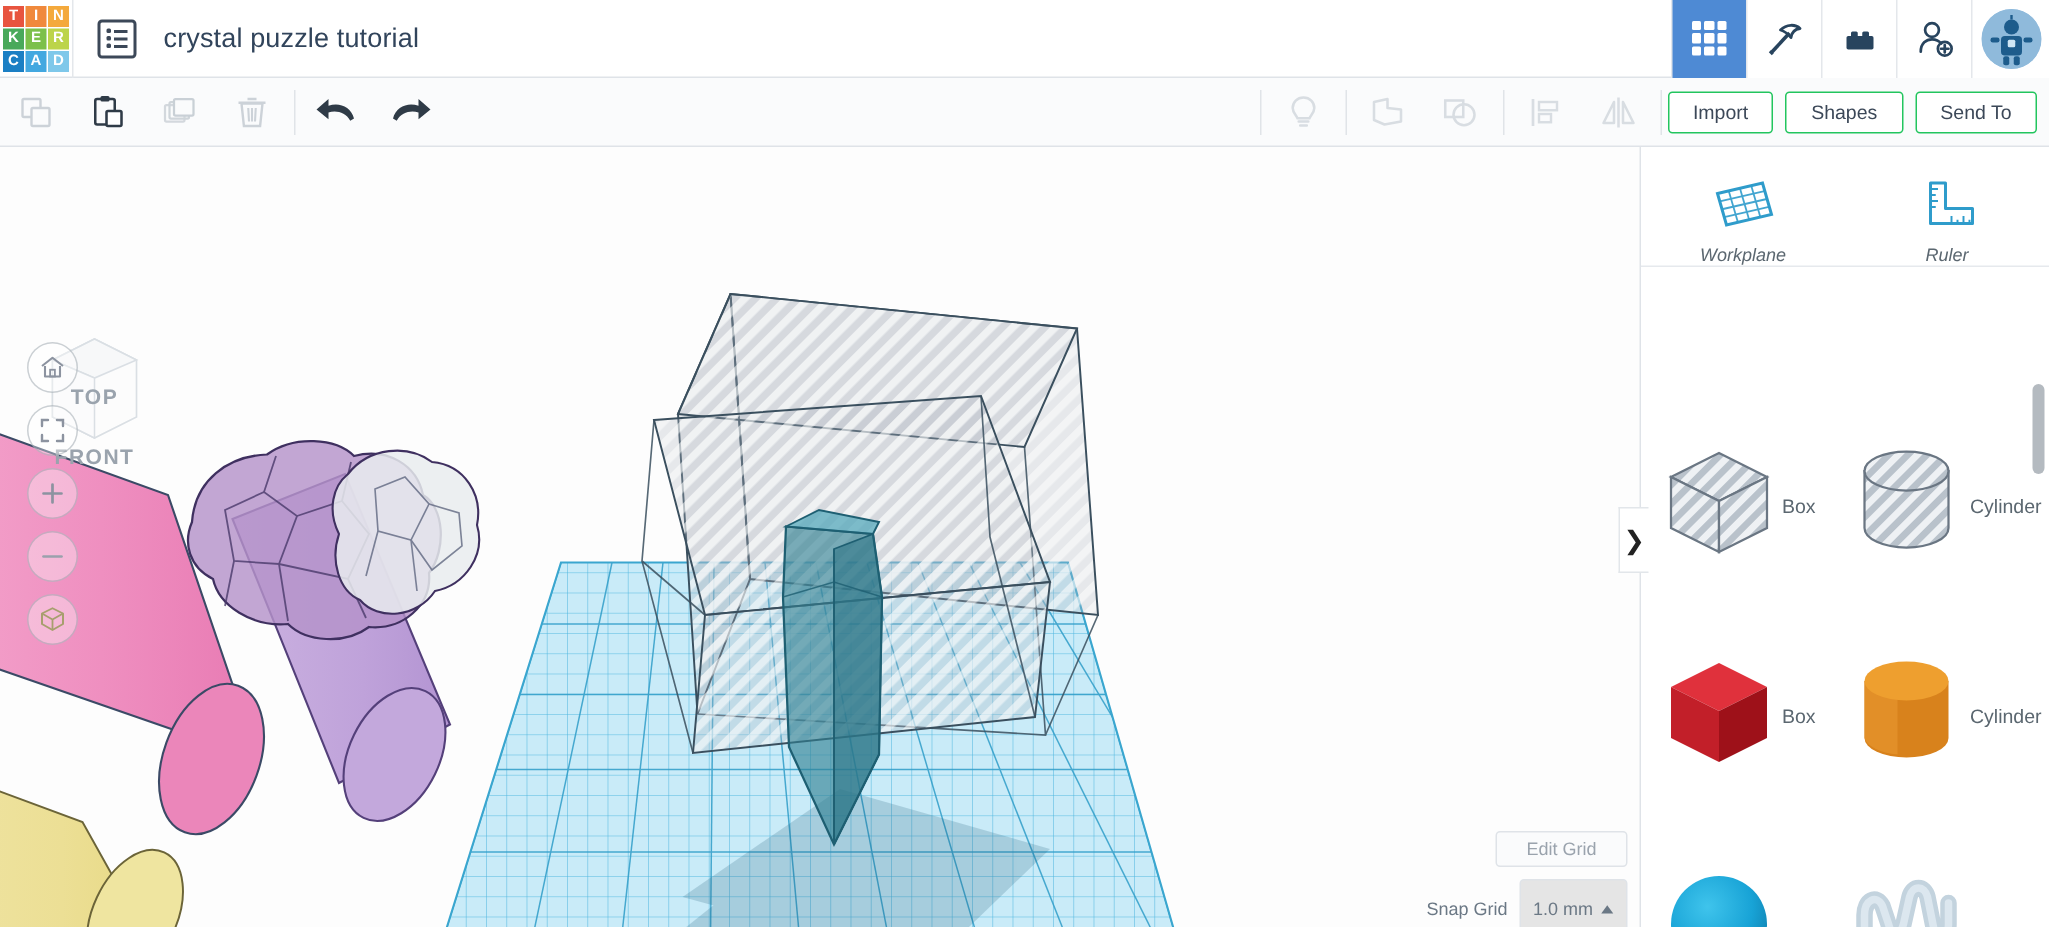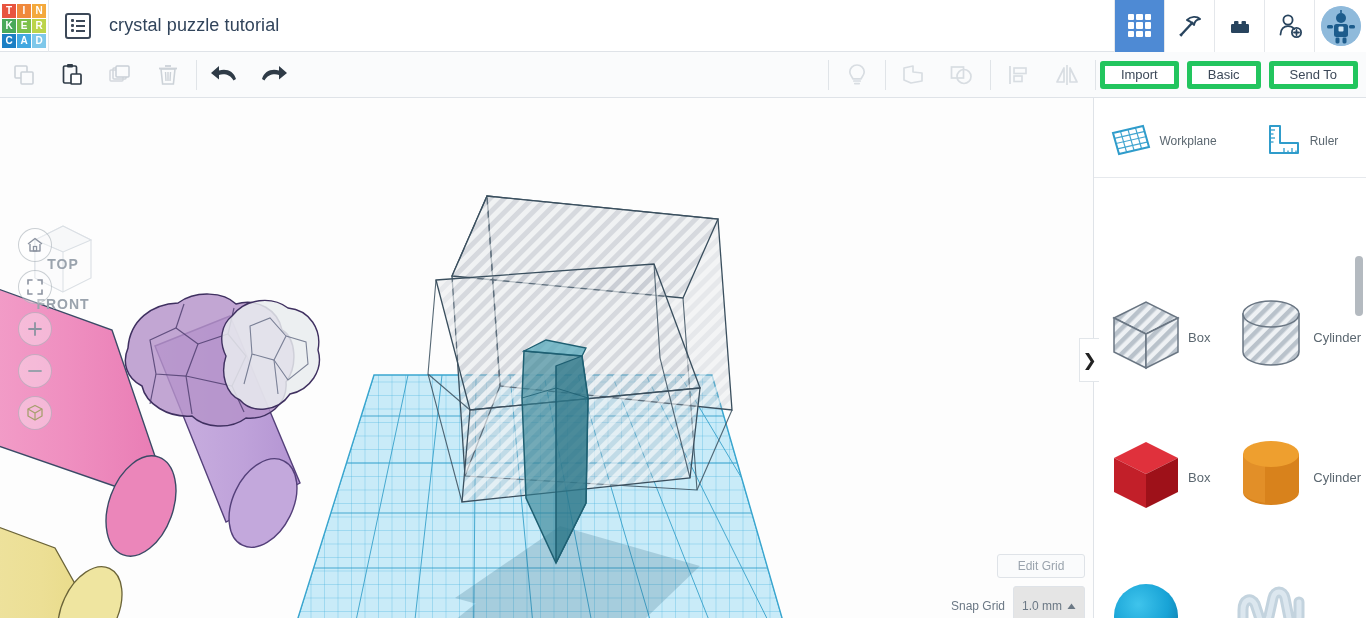--- a/index.html
+++ b/index.html
@@ -94,21 +94,21 @@
     width: 48px; height: 46px;
     display: flex; align-items: center; justify-content: center;
     cursor: pointer;
   }
   .tool-sep { width: 1px; height: 30px; background: #e0e4e8; margin: 0 4px; }
   .tool-flex { flex: 1; }
   .txt-btn {
     height: 28px;
     padding: 0 16px;
     margin-right: 8px;
-    border: 5px solid #22c55e;
+    border: 1px solid #22c55e;
     border-radius: 3px;
     background: #ffffff;
     font-size: 13px;
     color: #3c4858;
     display: flex; align-items: center; justify-content: center;
     cursor: pointer;
     font-family: "Liberation Sans", sans-serif;
   }
 
   
@@ -186,25 +186,26 @@
     background: #ffffff;
     border-left: 1px solid #dfe3e8;
   }
   .panel-tools {
     height: 80px;
     display: flex;
     border-bottom: 1px solid #e6e9ed;
   }
   .panel-tool {
     flex: 1;
-    display: flex; flex-direction: row;
-    align-items: center; justify-content: center;
+    display: flex; flex-direction: column;
+    align-items: center; justify-content: flex-end;
     gap: 6px;
     cursor: pointer;
     padding-top: 6px;
+    font-style: italic;
   }
   .panel-tool span { font-size: 12px; color: #5b6770; }
 
   .shape-select {
     margin: 12px 10px 0 10px;
     height: 56px;
     border: 1px solid #e0e4e8;
     border-radius: 3px;
     background: #fbfcfd;
     padding: 6px 12px;
@@ -437,21 +438,21 @@
       <svg width="28" height="26" viewBox="0 0 28 26">
         <path d="M11 6 L11 20 L4 20 Z" fill="none" stroke="#d8dde2" stroke-width="1.7" stroke-linejoin="round"></path>
         <path d="M17 6 L17 20 L24 20 Z" fill="none" stroke="#d8dde2" stroke-width="1.7" stroke-linejoin="round"></path>
         <path d="M14 3 L14 23" stroke="#d8dde2" stroke-width="1.7"></path>
       </svg>
     </div>
 
     <div class="tool-sep"></div>
 
     <div class="txt-btn">Import</div>
-    <div class="txt-btn">Basic</div>
+    <div class="txt-btn">Shapes</div>
     <div class="txt-btn">Send To</div>
   </div>
 
   <div class="canvas">
 
     <svg width="1093" height="520" viewBox="0 0 1093 520" style="position:absolute;left:0;top:0;">
       <defs>
         <pattern id="holeStripe" width="10" height="10" patternUnits="userSpaceOnUse" patternTransform="rotate(45)">
           <rect width="10" height="10" fill="#b0b8c0" fill-opacity="0.30"></rect>
           <rect width="5" height="10" fill="#ffffff" fill-opacity="0.55"></rect>

